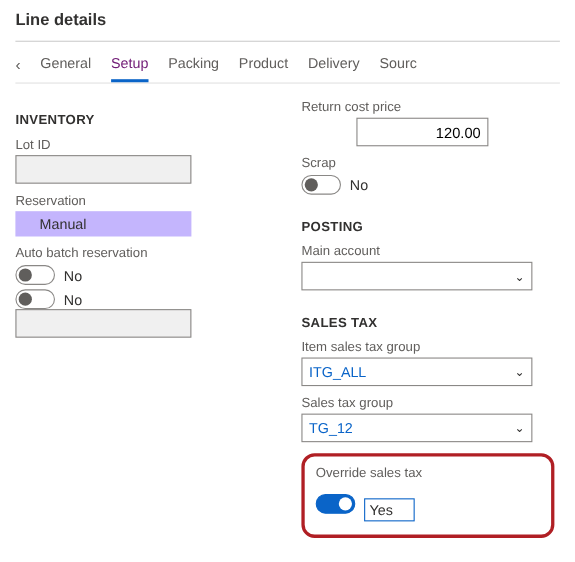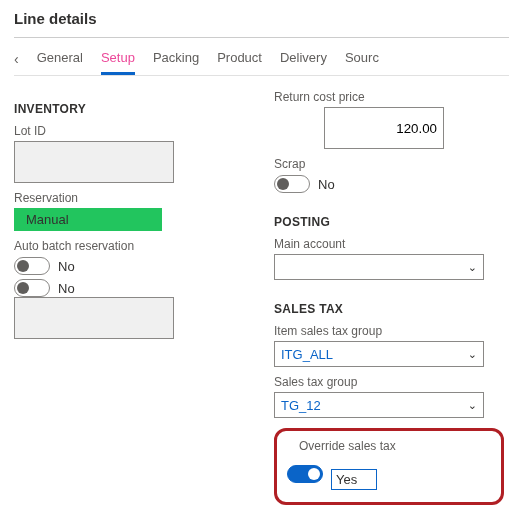--- a/index.html
+++ b/index.html
@@ -32,21 +32,21 @@
     white-space: nowrap;
     overflow: hidden;
   }
   .tab {
     padding: 6px 0 8px 0;
     cursor: pointer;
     position: relative;
     color: #605e5c;
   }
   .tab.active {
-    color: #ec4899;
+    color: #701a75;
     font-weight: 400;
   }
   .tab.active::after {
     content: "";
     position: absolute;
     left: 0; right: 0; bottom: -2px;
     height: 3px;
     background: #0a64c8;
   }
   .chev {
@@ -71,21 +71,21 @@
     color: #323130;
   }
   .label {
     font-size: 12px;
     color: #605e5c;
     margin-bottom: 3px;
     margin-top: 8px;
   }
   .textbox {
     width: 160px;
-    height: 42px;
+    height: 26px;
     border: 1px solid #8a8886;
     background: #f0f0f0;
     padding: 2px 6px;
   }
   .textbox.num {
     text-align: right;
     width: 120px;
     background:#fff;
   }
   .dropdown {
@@ -98,23 +98,23 @@
     justify-content: space-between;
     padding: 0 6px;
     color: #0a64c8;
     font-size: 13px;
   }
   .dropdown .caret {
     color: #323130;
     font-size: 11px;
   }
   .reservation-val {
-    background:#22c55e;
-    width:148px;
-    padding:4px 12px;
+    background:#c4b5fd;
+    width:160px;
+    padding:4px 22px;
     margin-top:2px;
     color:#323130;
   }
   
   .toggle-row {
     display:flex;
     align-items:center;
     gap:8px;
     margin-top:4px;
   }
@@ -241,21 +241,21 @@
       <span class="caret">⌄</span>
     </div>
 
     <div class="label">Sales tax group</div>
     <div class="dropdown">
       <span>TG_12</span>
       <span class="caret">⌄</span>
     </div>
 
     <div class="highlight-box">
-      <div class="label" style="margin-top:0;margin-left:12px;">Override sales tax</div>
+      <div class="label" style="margin-top:0;">Override sales tax</div>
       <div class="toggle-row">
         <div class="toggle on">
             <div class="knob"></div>
           </div>
         <span class="yes-box">Yes</span>
       </div>
     </div>
 
   </div>
 </div>

